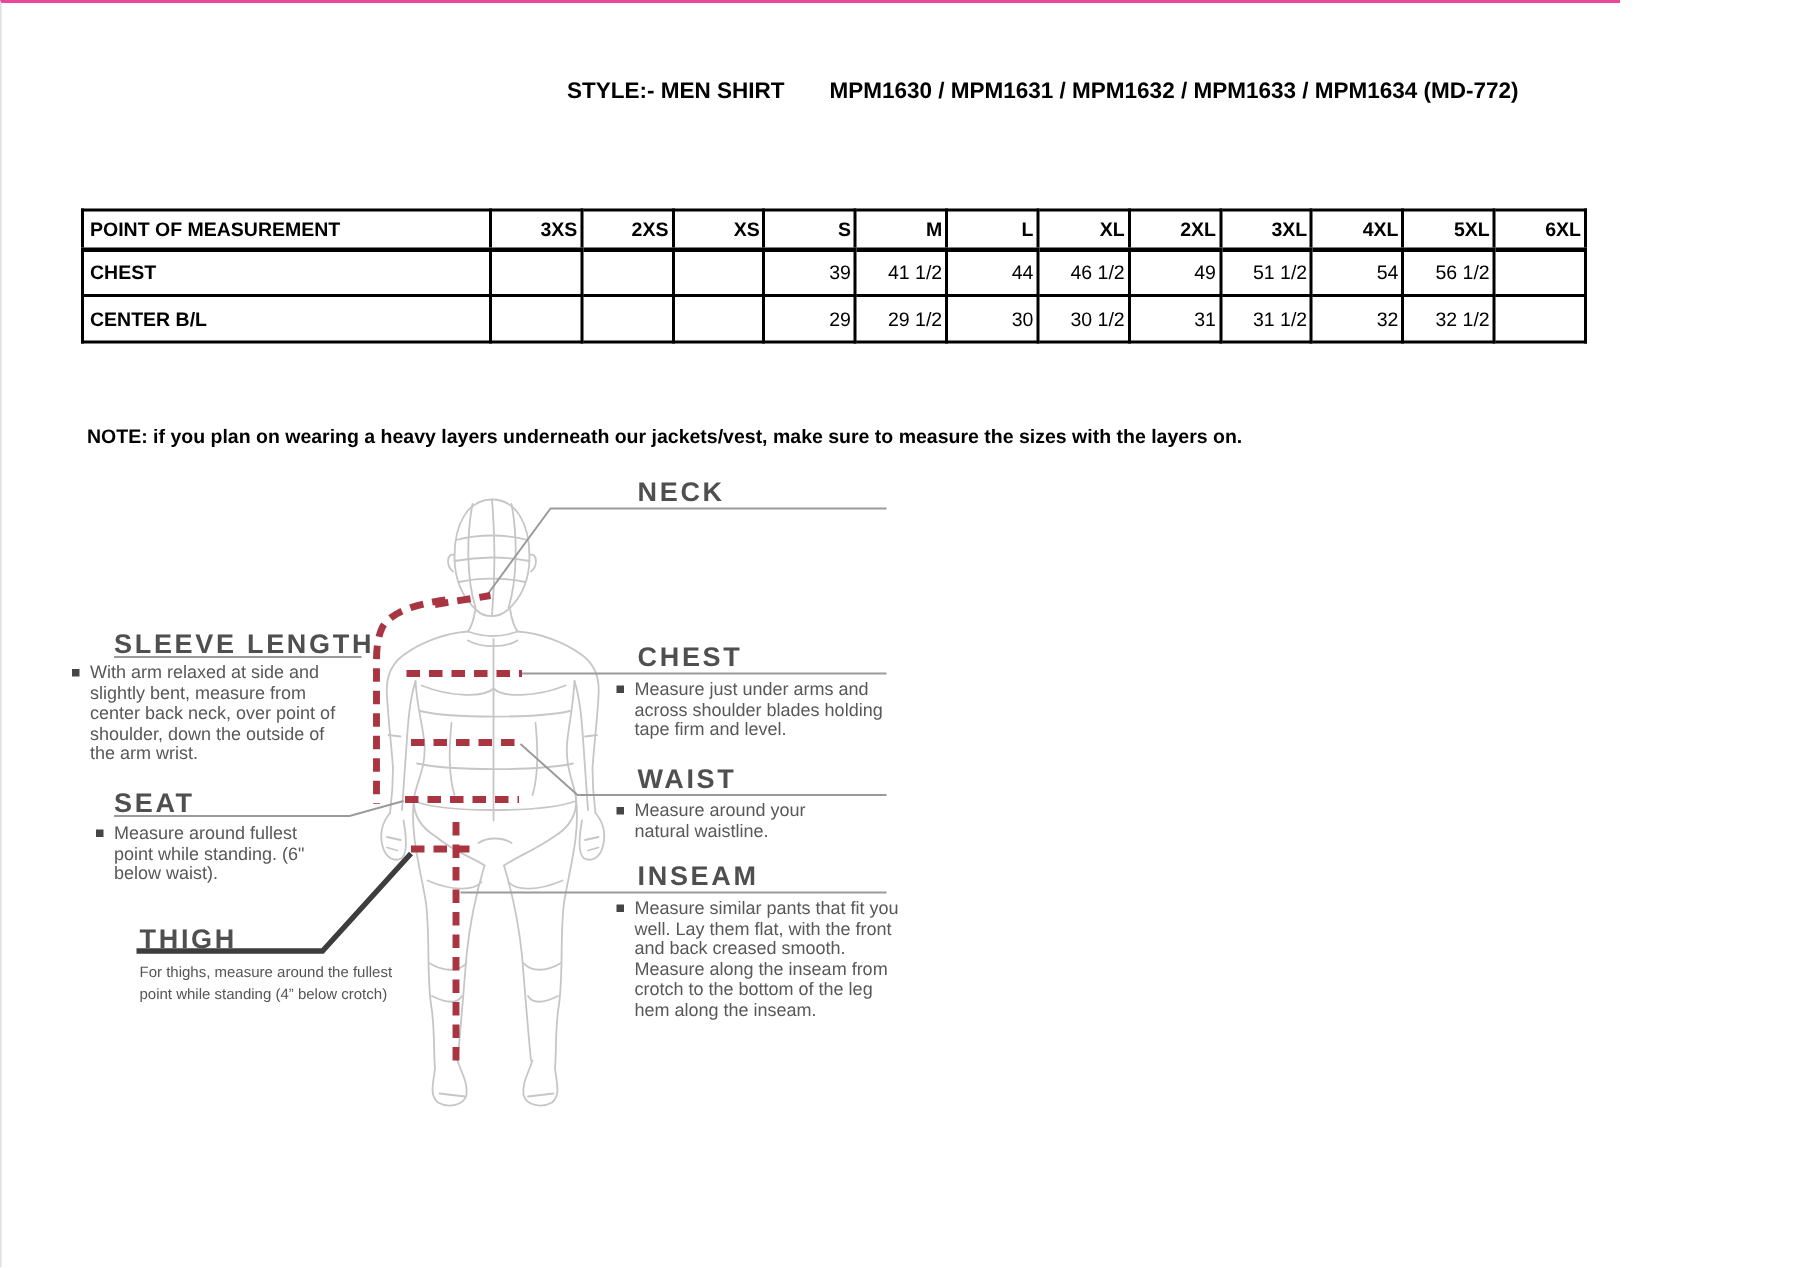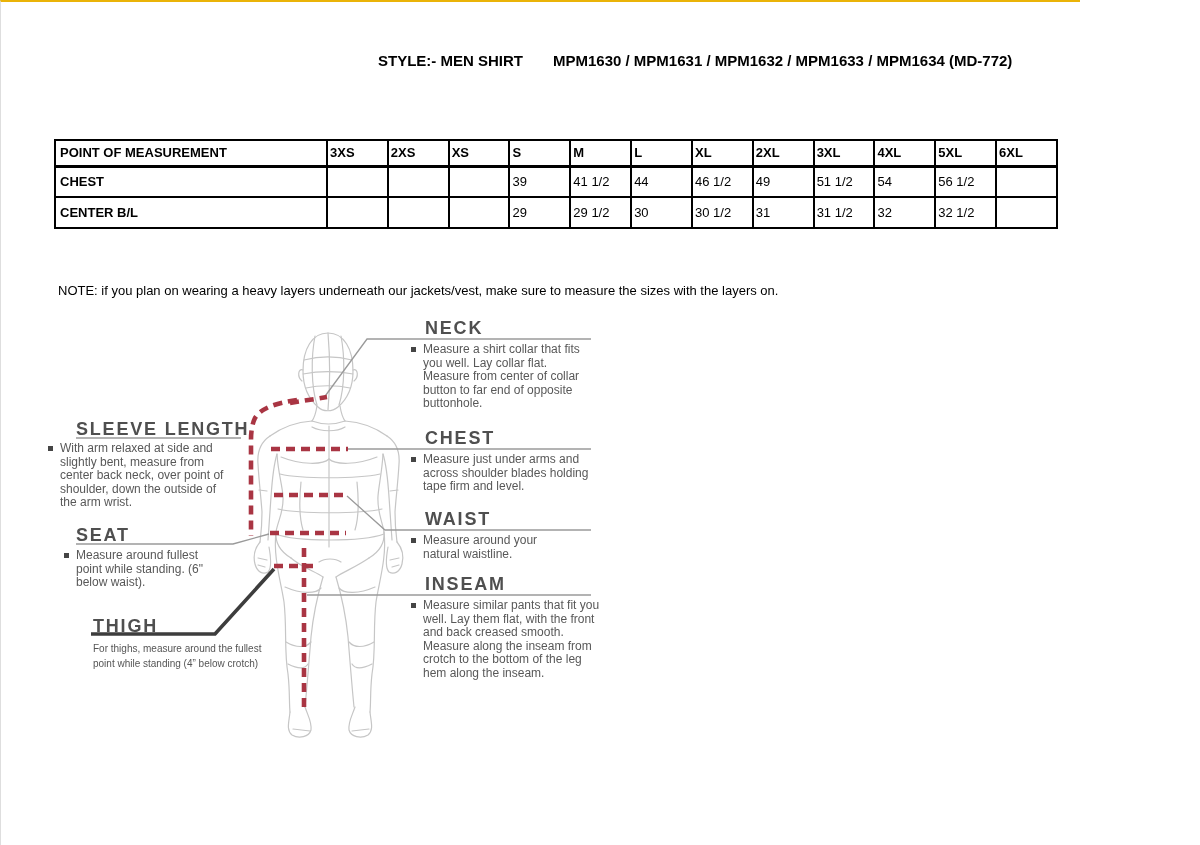--- a/index.html
+++ b/index.html
@@ -1,40 +1,40 @@
 <!DOCTYPE html>
 <html><head>
 <meta charset="utf-8">
 <style>
   * { margin:0; padding:0; box-sizing:border-box; }
   html,body { background:#ffffff; }
   .page {
     position:relative; width:1080px; height:845px; background:#ffffff;
     font-family:"Liberation Sans", sans-serif; color:#000;
-    border-top:2px solid #eab308; border-left:1px solid #dedede;
+    border-top:2px solid #ec4899; border-left:1px solid #dedede;
     overflow:hidden;
   }
   
   .title-row { position:absolute; left:377px; top:50px; font-size:15px; font-weight:bold; white-space:nowrap; }
   .title-row .codes { margin-left:30px; }
   
   table.size-table {
     position:absolute; left:53px; top:137px; width:1004px;
     border-collapse:collapse; table-layout:fixed; background:#fff;
   }
   table.size-table th, table.size-table td {
-    border:2px solid #000; font-size:13px; text-align:left;
+    border:2px solid #000; font-size:13px; text-align:right;
     height:31px; padding:0 2px; overflow:hidden; white-space:nowrap;
   }
   table.size-table thead th { height:26px; font-weight:bold; border-bottom:3px solid #000; }
   table.size-table th.poml, table.size-table td.rowlabel {
     text-align:left; font-weight:bold; padding-left:4px; width:272px;
   }
   
-  .note { position:absolute; left:57px; top:281px; font-size:13px; font-weight:normal; white-space:nowrap; }
+  .note { position:absolute; left:57px; top:281px; font-size:13px; font-weight:bold; white-space:nowrap; }
   
   .diagram-svg { position:absolute; left:0; top:0; width:1200px; height:845px; pointer-events:none; }
   .guide-title {
     position:absolute; font-size:18px; font-weight:bold; letter-spacing:1.8px;
     color:#4f4f4f; white-space:nowrap;
   }
   .guide-text { position:absolute; display:flex; gap:7px; }
   .guide-text .sq { flex:none; width:5px; height:5px; background:#454545; margin-top:4px; }
   .guide-text .gt { font-size:12px; line-height:13.6px; color:#585858; }
   .guide-text.loose .gt { font-size:10px; line-height:15px; color:#555; }
@@ -187,24 +187,20 @@
       <path d="M296,398 C275,401 260,406 254,416 C251,422 250,430 250,438 L250,534"></path>
       <path d="M270,447 L347,447"></path>
       <path d="M273,493 L345,493"></path>
       <path d="M269,531 L345,531"></path>
       <path d="M273,564 L313,564"></path>
       <path d="M303,546 L303,710"></path>
     </g>
   </svg>
 
   <div class="guide-title" style="left:424px; top:316px;">NECK</div>
-  <div class="guide-text" style="left:410px; top:341px; width:190px;">
-    <span class="sq"></span>
-    <span class="gt" style="width:172px;">Measure a shirt collar that fits you well. Lay collar flat. Measure from center of collar button to far end of opposite buttonhole.</span>
-  </div>
 
   <div class="guide-title" style="left:424px; top:426px;">CHEST</div>
   <div class="guide-text" style="left:410px; top:451px; width:190px;">
     <span class="sq"></span>
     <span class="gt" style="width:175px;">Measure just under arms and across shoulder blades holding tape firm and level.</span>
   </div>
 
   <div class="guide-title" style="left:424px; top:507px;">WAIST</div>
   <div class="guide-text" style="left:410px; top:532px; width:190px;">
     <span class="sq"></span>

